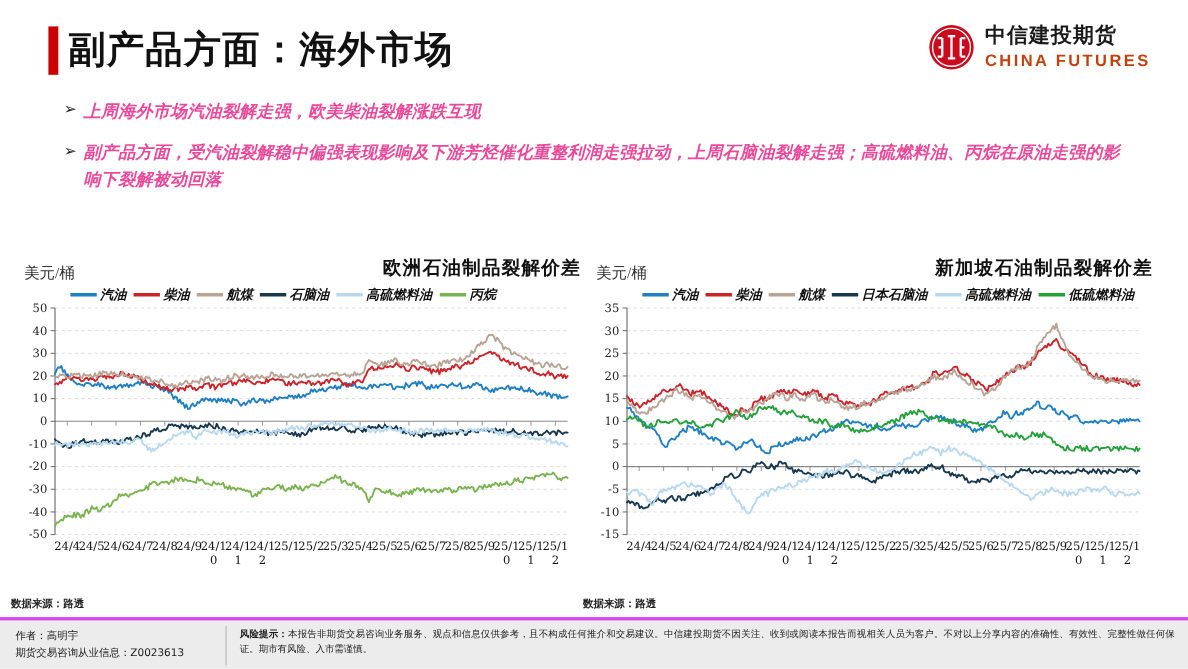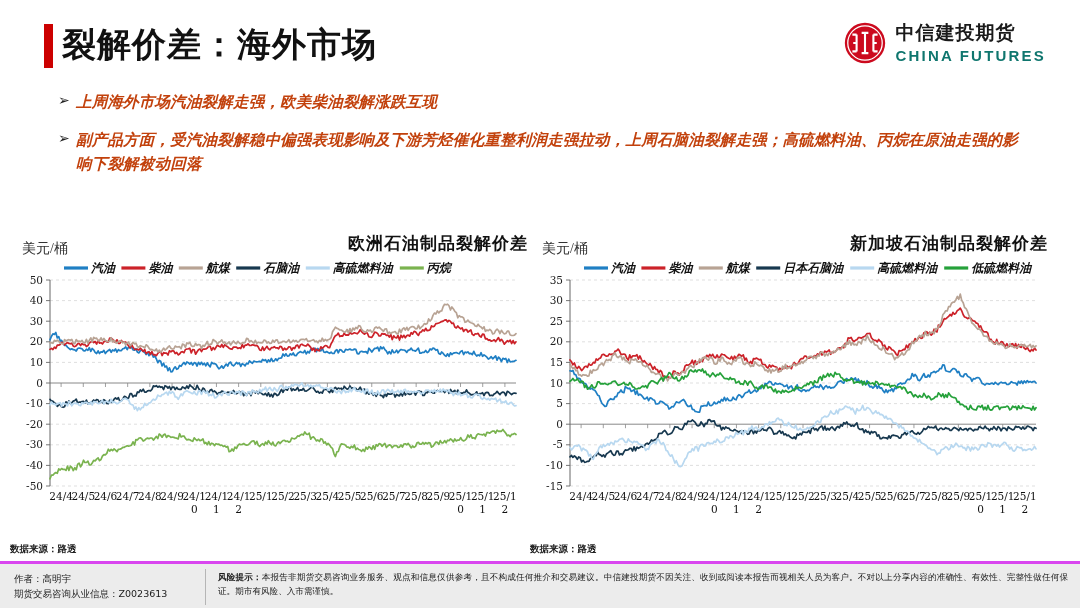--- a/index.html
+++ b/index.html
@@ -14,32 +14,32 @@
   .title-bar{position:absolute;left:44px;top:24px;width:9px;height:44px;background:#cc0000;}
   .page-title{
     position:absolute;left:62px;top:22px;
     font-size:34px;font-weight:700;color:#111;letter-spacing:1px;
     font-family:"DejaVu Sans",sans-serif;white-space:nowrap;
   }
   .logo{position:absolute;right:34px;top:22px;display:flex;align-items:center;gap:9px;}
   .logo-mark{width:42px;height:42px;flex:0 0 auto;}
   .logo-text{display:flex;flex-direction:column;line-height:1;}
   .logo-cn{font-family:"DejaVu Sans",sans-serif;font-size:19px;font-weight:700;color:#1a1a1a;letter-spacing:1px;}
-  .logo-en{font-family:"Liberation Sans",sans-serif;font-size:15px;font-weight:700;color:#0f766e;letter-spacing:2.2px;margin-top:6px;}
+  .logo-en{font-family:"Liberation Sans",sans-serif;font-size:15px;font-weight:700;color:#c2410c;letter-spacing:2.2px;margin-top:6px;}
 
   
   .bullets{position:absolute;left:58px;top:90px;width:975px;}
   .bullet{display:flex;align-items:flex-start;margin-bottom:14px;}
   .bullet-icon{
     flex:0 0 auto;width:18px;font-size:14px;color:#222;line-height:1.55;
     font-family:"DejaVu Sans",sans-serif;
   }
   .bullet-text{
     font-family:Liberation Serif, serif;
-    font-size:15.5px;color:#c2410c;line-height:1.55;
+    font-size:15.5px;color:#ec4899;line-height:1.55;
     font-style:italic;font-weight:600;letter-spacing:.2px;
   }
 
   
   .chart-panel{position:absolute;top:228px;width:520px;height:310px;}
   #panel-left{left:8px;}
   #panel-right{left:528px;}
   .chart-unit{
     position:absolute;left:14px;top:12px;font-size:14px;color:#333;
     font-family:Liberation Serif, serif;
@@ -76,21 +76,21 @@
   }
   .footer-risk b{font-weight:700;}
   .legend-txt{font-family:"DejaVu Serif","Liberation Serif",serif;font-style:italic;font-weight:700;}
   .tick-txt{font-family:"DejaVu Serif","Liberation Serif",serif;}
 </style>
 </head>
 <body>
 
 <div class="header">
   <div class="title-bar"></div>
-  <div class="page-title">裂解价差：海外市场</div>
+  <div class="page-title">副产品方面：海外市场</div>
 
   <div class="logo">
     <svg class="logo-mark" viewBox="0 0 100 100">
       <circle cx="50" cy="50" r="48" fill="#cc0a1e"></circle>
       <circle cx="50" cy="50" r="41" fill="none" stroke="#ffffff" stroke-width="3"></circle>
       <path d="M30 30 L30 70 M30 30 L20 30 M30 70 L20 70 M30 50 L22 50" stroke="#ffffff" stroke-width="5" fill="none"></path>
       <path d="M50 26 L50 74 M42 26 L58 26 M42 74 L58 74" stroke="#ffffff" stroke-width="5" fill="none"></path>
       <path d="M70 30 L70 70 M70 30 L80 30 M70 70 L80 70 M70 50 L78 50" stroke="#ffffff" stroke-width="5" fill="none"></path>
     </svg>
     <div class="logo-text">

